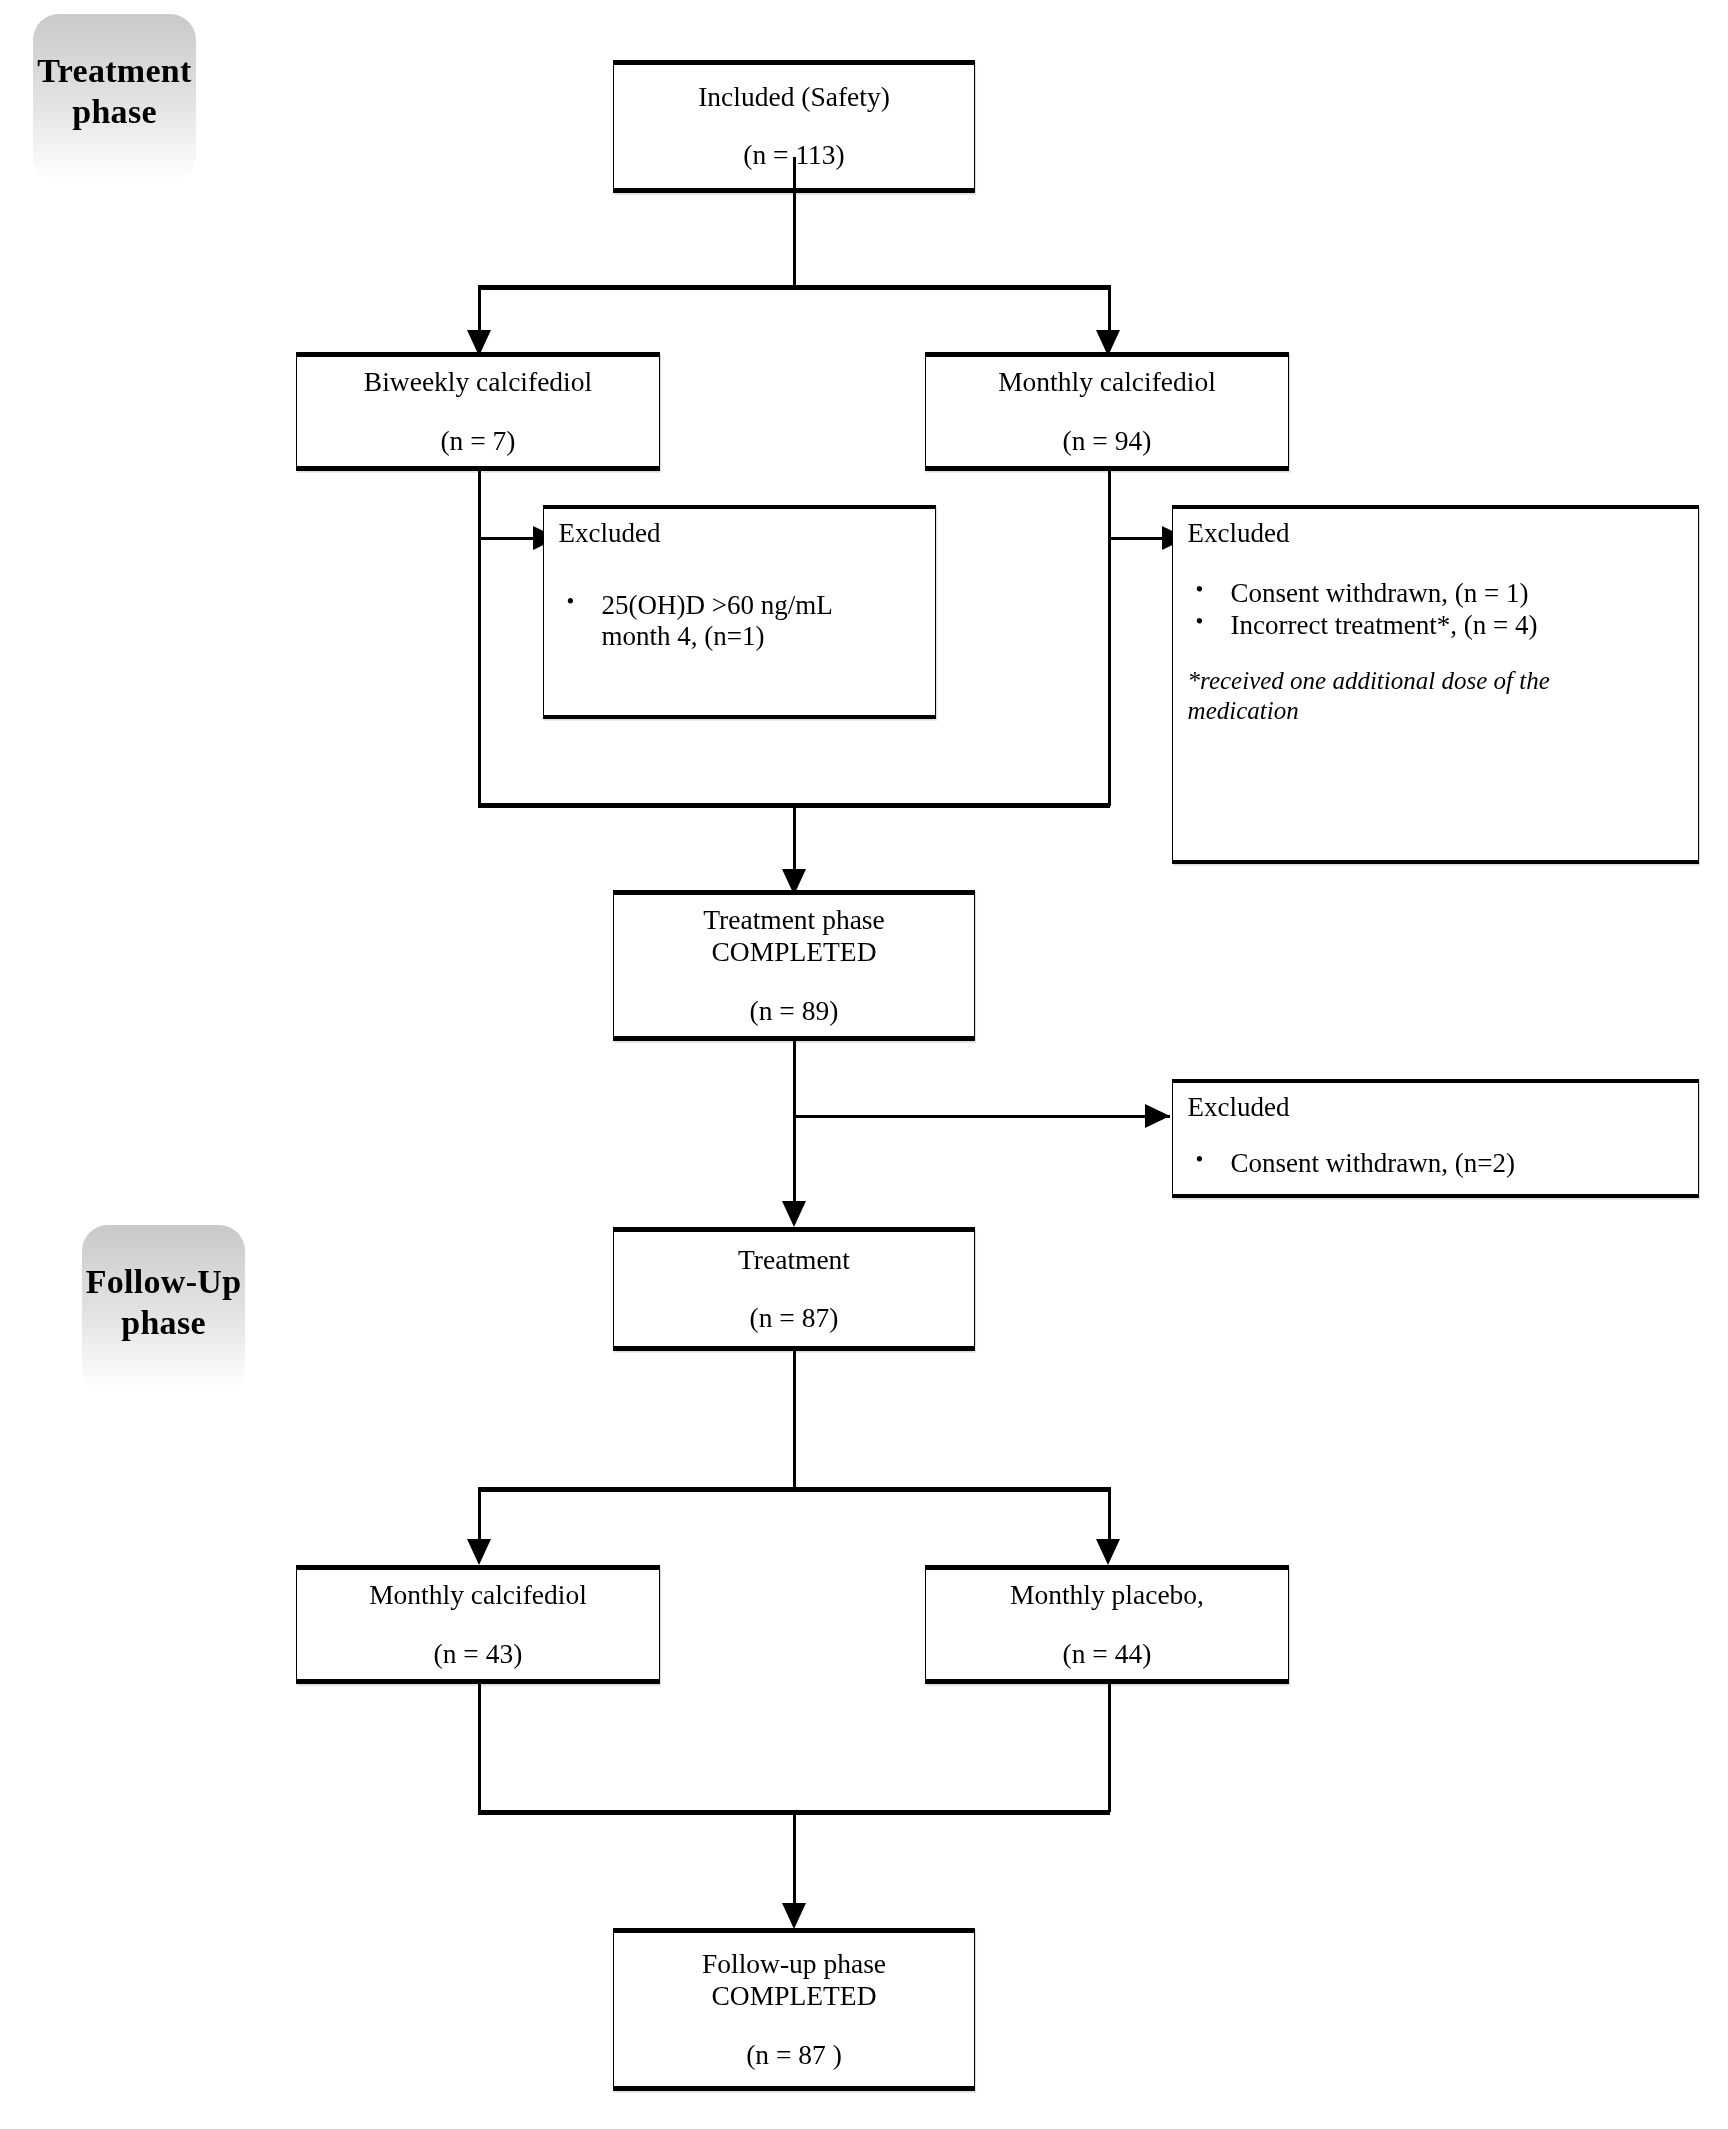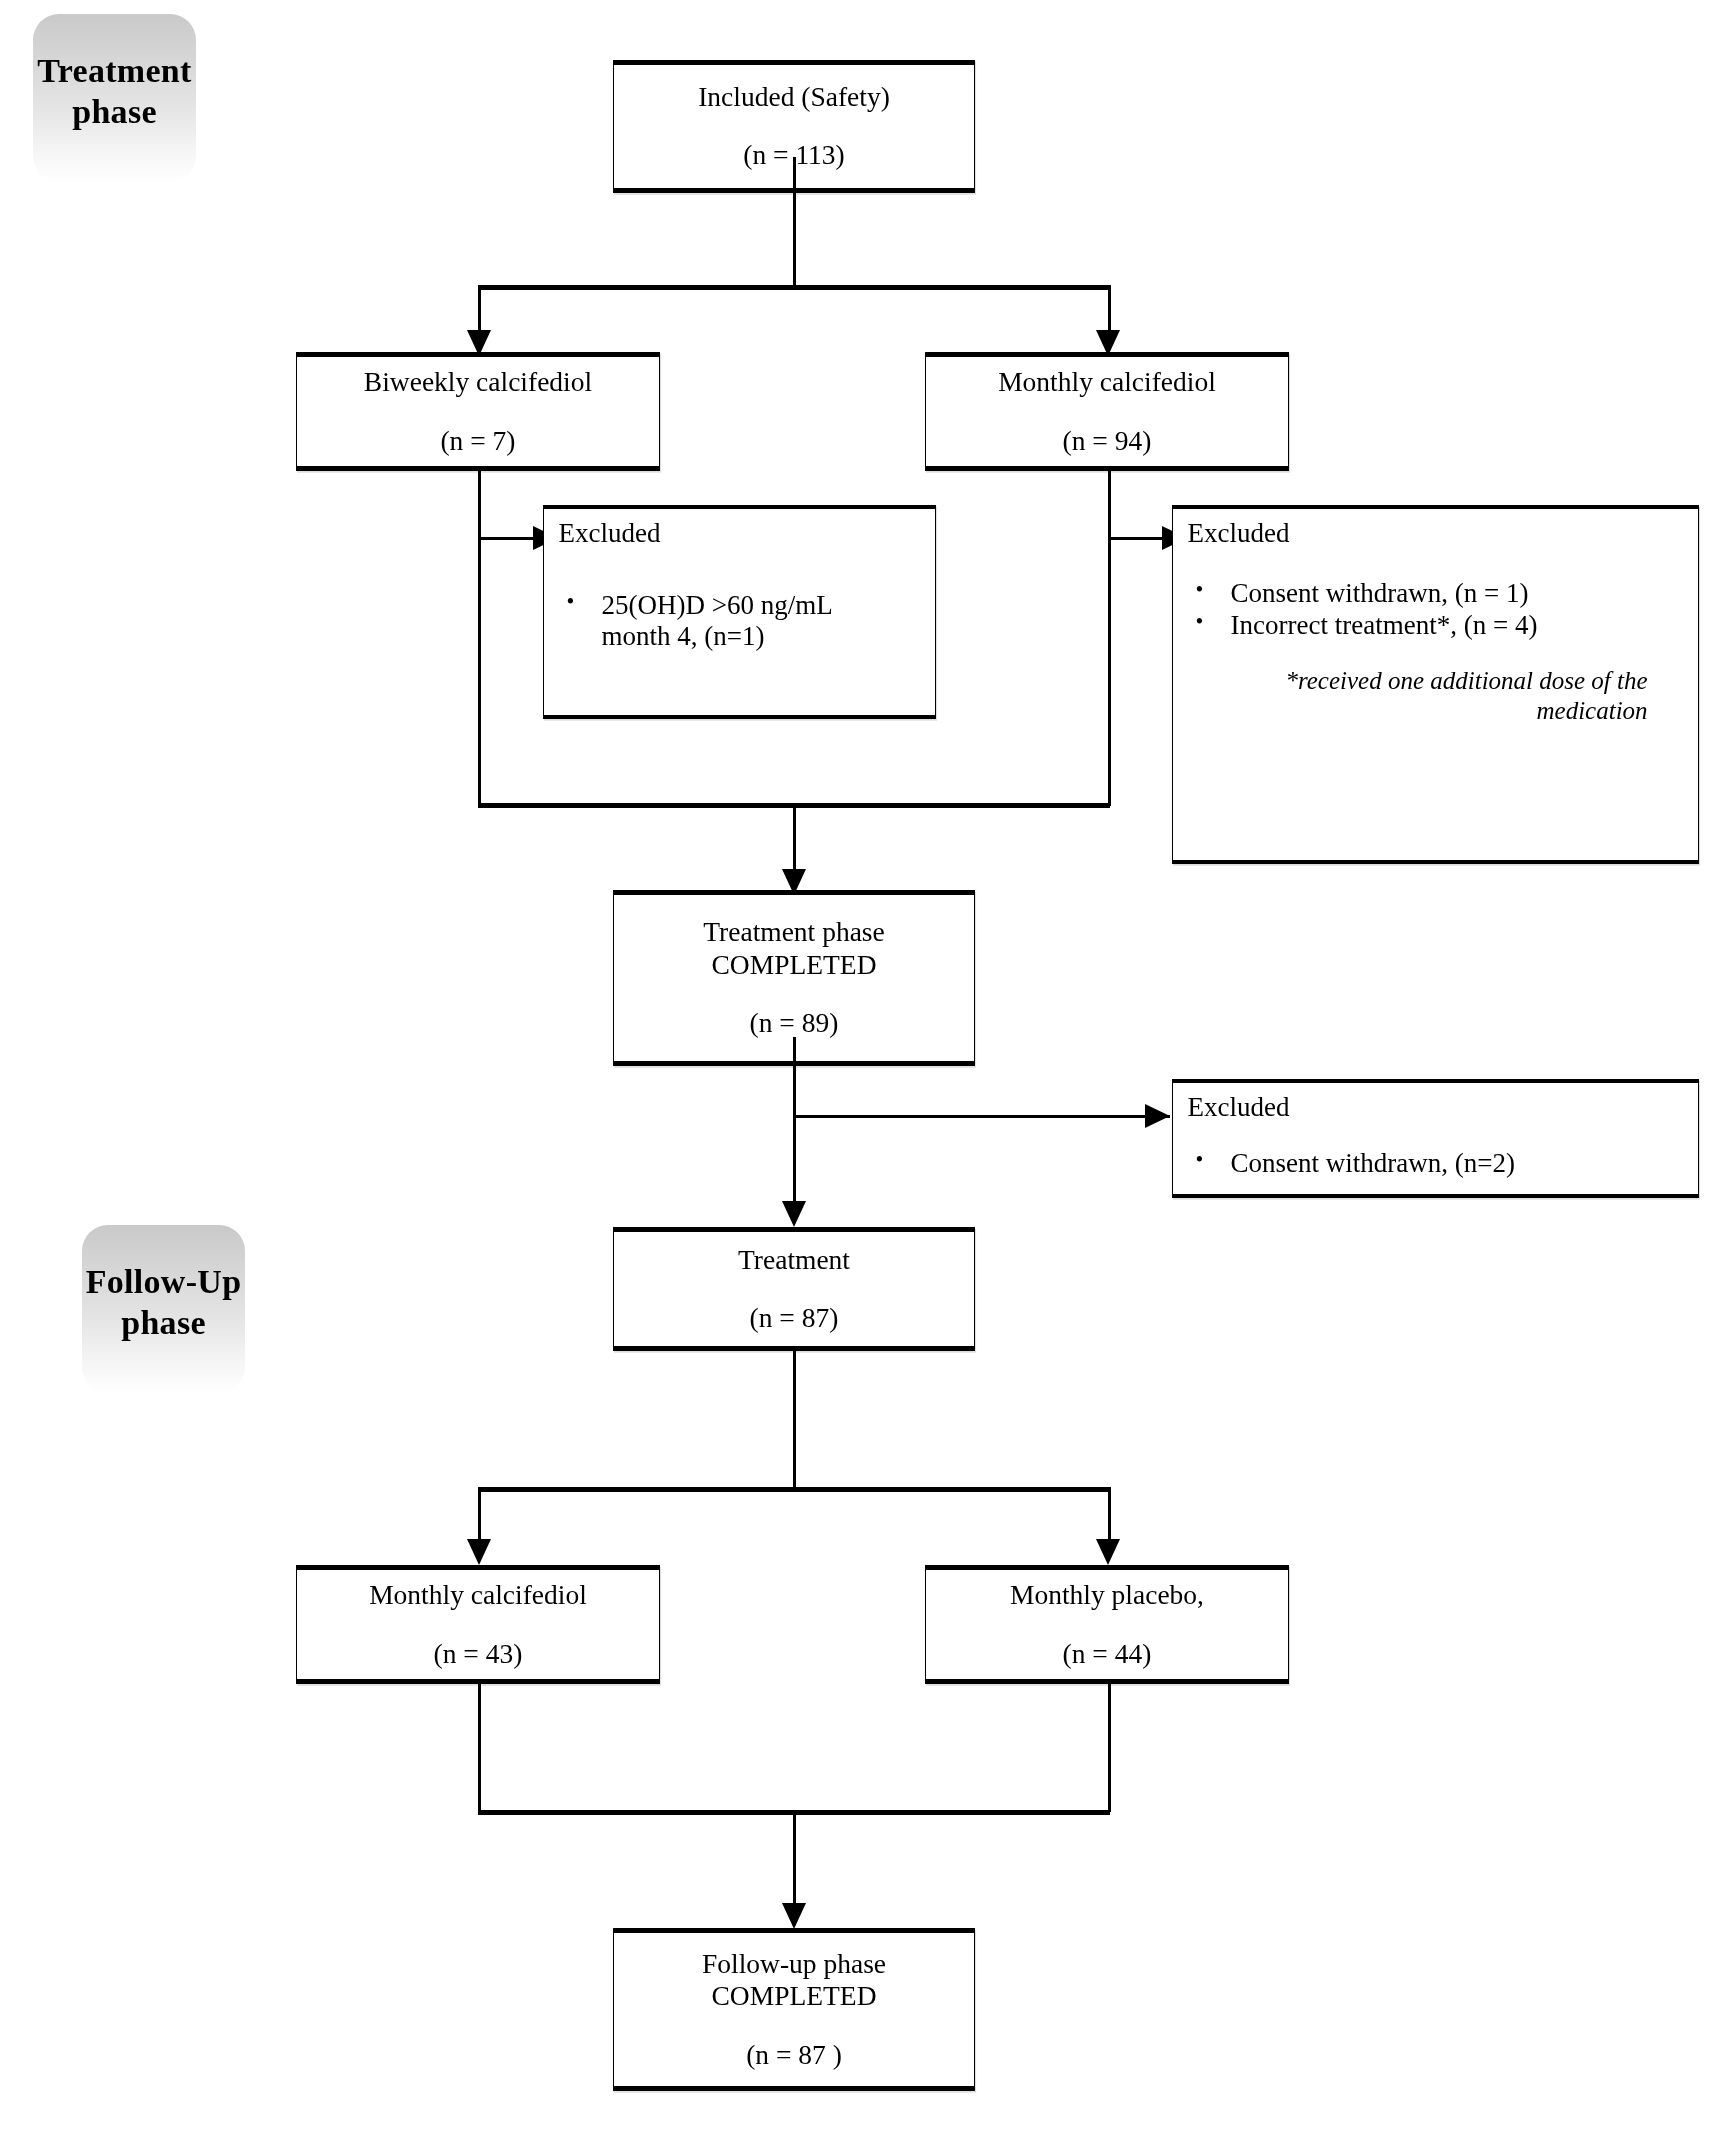--- a/index.html
+++ b/index.html
@@ -189,24 +189,24 @@
       <li style="margin-top:41px; max-width:292px;">25(OH)D &gt;60 ng/mL month 4, (n=1)</li>
     </ul>
   </div>
 
   <div class="node excl" style="left:1172px; top:505px; width:527px; height:359px;">
     <div class="hd">Excluded</div>
     <ul style="margin-top:29px;">
       <li>Consent withdrawn, (n = 1)</li>
       <li>Incorrect treatment*, (n = 4)</li>
     </ul>
-    <div class="note" style="margin-top:25px; max-width:460px;text-align:right;">*received one additional dose of the medication</div>
-  </div>
-
-  <div class="node centered" style="left:613px; top:890px; width:362px; height:176px;">
+    <div class="note" style="margin-top:25px; max-width:460px;">*received one additional dose of the medication</div>
+  </div>
+
+  <div class="node centered" style="left:613px; top:890px; width:362px; height:151px;">
     <div class="ctext">Treatment phase</div>
     <div class="ctext">COMPLETED</div>
     <div class="row-gap"></div>
     <div class="ctext">(n = 89)</div>
   </div>
 
   <div class="ln v" style="left:793px; top:1037px; width:2.8px; height:168px;"></div>
 
   <div class="ln h" style="left:793px; top:1115px; width:377px; height:2.8px;"></div>
   <div class="arrow-r" style="left:1145px; top:1104px;"></div>

